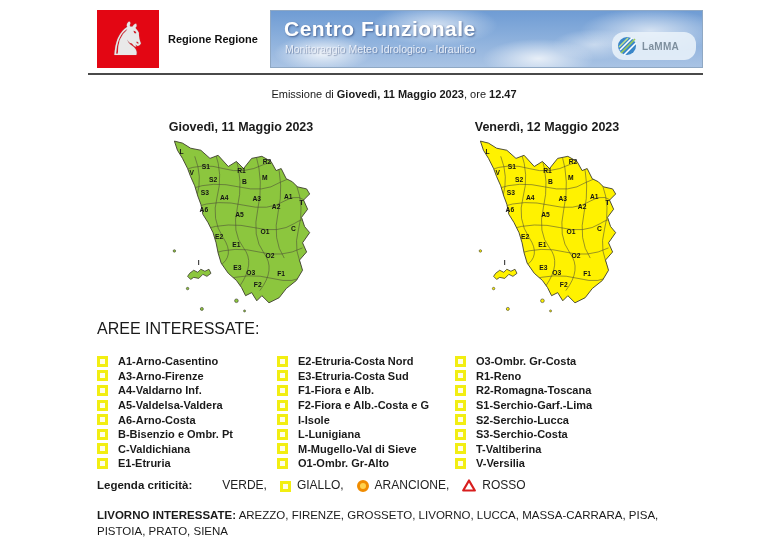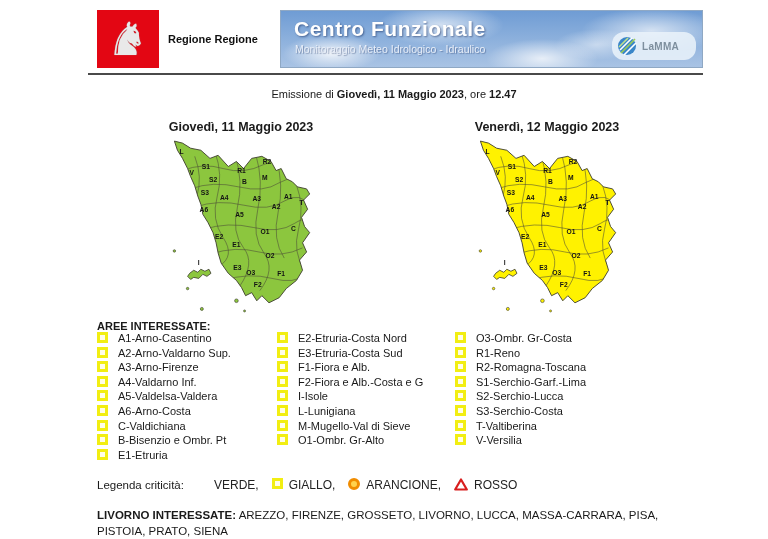--- a/index.html
+++ b/index.html
@@ -4,21 +4,21 @@
 <style>
   html,body{margin:0;padding:0;background:#fff;}
   .page{position:relative;width:768px;height:539px;background:#fff;overflow:hidden;
         font-family:"Liberation Sans",sans-serif;color:#1a1a1a;}
   
   .header{position:absolute;left:97px;top:10px;width:606px;height:58px;display:flex;align-items:stretch;}
   .logo-box{width:62px;height:58px;background:#e30613;flex:none;display:flex;align-items:center;justify-content:center;overflow:hidden;}
   .pegasus{font-size:46px;line-height:46px;color:#e9e9e9;transform:scaleX(-1);text-shadow:0 0 1px #9a9a9a;}
   .region-label{flex:none;width:96px;display:flex;align-items:center;margin-left:9px;
                 font-weight:bold;font-size:11px;color:#111;}
-  .banner{flex:1;position:relative;margin-left:16px;border:1px solid #8fa8c4;
+  .banner{flex:1;position:relative;margin-left:6px;border:1px solid #8fa8c4;
     background:
       radial-gradient(ellipse 70px 26px at 12% 75%, rgba(255,255,255,.85), rgba(255,255,255,0) 70%),
       radial-gradient(ellipse 90px 30px at 38% 25%, rgba(255,255,255,.65), rgba(255,255,255,0) 70%),
       radial-gradient(ellipse 80px 28px at 62% 85%, rgba(255,255,255,.75), rgba(255,255,255,0) 70%),
       radial-gradient(ellipse 100px 32px at 88% 35%, rgba(255,255,255,.65), rgba(255,255,255,0) 70%),
       radial-gradient(ellipse 60px 22px at 75% 60%, rgba(255,255,255,.5), rgba(255,255,255,0) 70%),
       linear-gradient(180deg,#6f9cd4 0%,#8fb2dd 55%,#a9c3e4 100%);
   }
   .banner-title{position:absolute;left:13px;top:6px;font-size:21px;font-weight:bold;color:#fff;
                 text-shadow:1px 1px 2px rgba(20,40,90,.55);letter-spacing:.5px;}
@@ -34,30 +34,30 @@
   .b-title{font-size:11.5px;font-weight:bold;letter-spacing:.2px;}
   .b-sub{font-size:11px;margin-top:7px;}
   .b-sub b{font-weight:bold;}
   
   .maps{position:absolute;left:88px;top:120px;width:612px;display:flex;}
   .map-panel{width:306px;text-align:center;}
   .map-title{font-size:12.5px;font-weight:bold;margin-bottom:2px;}
   .map-svg{display:block;margin:0 auto;}
   
   .areas{position:absolute;left:97px;top:320px;width:600px;}
-  .areas-heading{font-size:11px;font-weight:bold;margin-bottom:0;}
+  .areas-heading{font-size:16px;font-weight:normal;margin-bottom:16px;}
   .area-cols{display:flex;}
   .area-col{width:180px;}
   .area-col + .area-col{width:178px;}
-  .area-item{display:flex;height:14.6px;font-size:11px;font-weight:normal;}
+  .area-item{display:flex;align-items:center;height:14.6px;font-size:11px;font-weight:bold;}
   .sq-icon{flex:none;width:5px;height:5px;border:3px solid #f2ee12;background:#fffde8;margin-right:10px;}
   
   .legend{position:absolute;left:97px;top:478px;width:600px;display:flex;align-items:center;font-size:12px;}
-  .legend-heading{font-weight:normal;font-size:11.5px;margin-right:30px;}
-  .legend-item{display:flex;align-items:flex-start;margin-right:13px;color:#222;}
+  .legend-heading{font-weight:bold;font-size:11.5px;margin-right:30px;}
+  .legend-item{display:flex;align-items:flex-end;margin-right:13px;color:#222;}
   .legend-item .ico{margin-right:6px;display:inline-flex;align-items:center;}
   .circle-icon{width:6px;height:6px;border:3.5px solid #f08c00;border-radius:50%;background:#ffd24d;}
   .sq-icon2{width:5px;height:5px;border:3px solid #f2ee12;background:#fffde8;}
   
   .provinces{position:absolute;left:97px;top:507px;width:606px;font-size:11.5px;line-height:16px;}
   .provinces b{font-weight:bold;}
 </style>
 </head>
 <body>
 
@@ -214,45 +214,41 @@
   <div class="areas">
     <div class="areas-heading">AREE INTERESSATE:</div>
     <div class="area-cols">
       <div class="area-col">
           <div class="area-item">
             <span class="sq-icon"></span>
             <span>A1-Arno-Casentino</span>
           </div>
           <div class="area-item">
             <span class="sq-icon"></span>
-            <span>A2-Arno-Valdarno Sup.</span>
-          </div>
-          <div class="area-item">
-            <span class="sq-icon"></span>
             <span>A3-Arno-Firenze</span>
           </div>
           <div class="area-item">
             <span class="sq-icon"></span>
             <span>A4-Valdarno Inf.</span>
           </div>
           <div class="area-item">
             <span class="sq-icon"></span>
             <span>A5-Valdelsa-Valdera</span>
           </div>
           <div class="area-item">
             <span class="sq-icon"></span>
             <span>A6-Arno-Costa</span>
           </div>
           <div class="area-item">
             <span class="sq-icon"></span>
+            <span>B-Bisenzio e Ombr. Pt</span>
+          </div>
+          <div class="area-item">
+            <span class="sq-icon"></span>
             <span>C-Valdichiana</span>
-          </div>
-          <div class="area-item">
-            <span class="sq-icon"></span>
-            <span>B-Bisenzio e Ombr. Pt</span>
           </div>
           <div class="area-item">
             <span class="sq-icon"></span>
             <span>E1-Etruria</span>
           </div>
         </div>
       <div class="area-col">
           <div class="area-item">
             <span class="sq-icon"></span>
             <span>E2-Etruria-Costa Nord</span>

